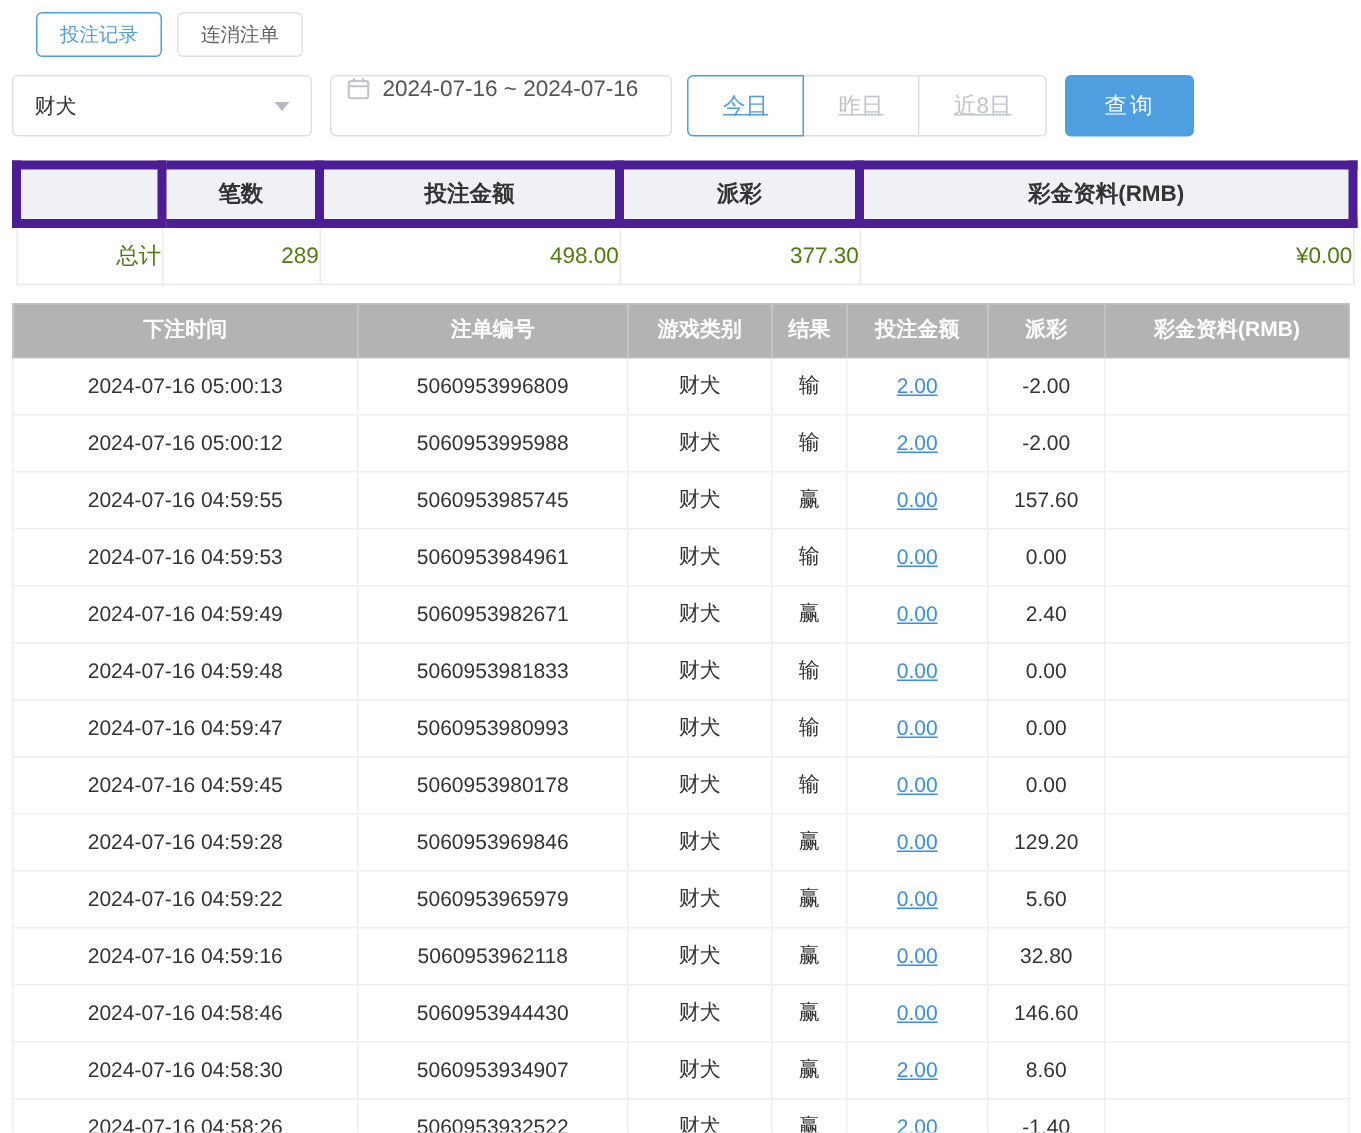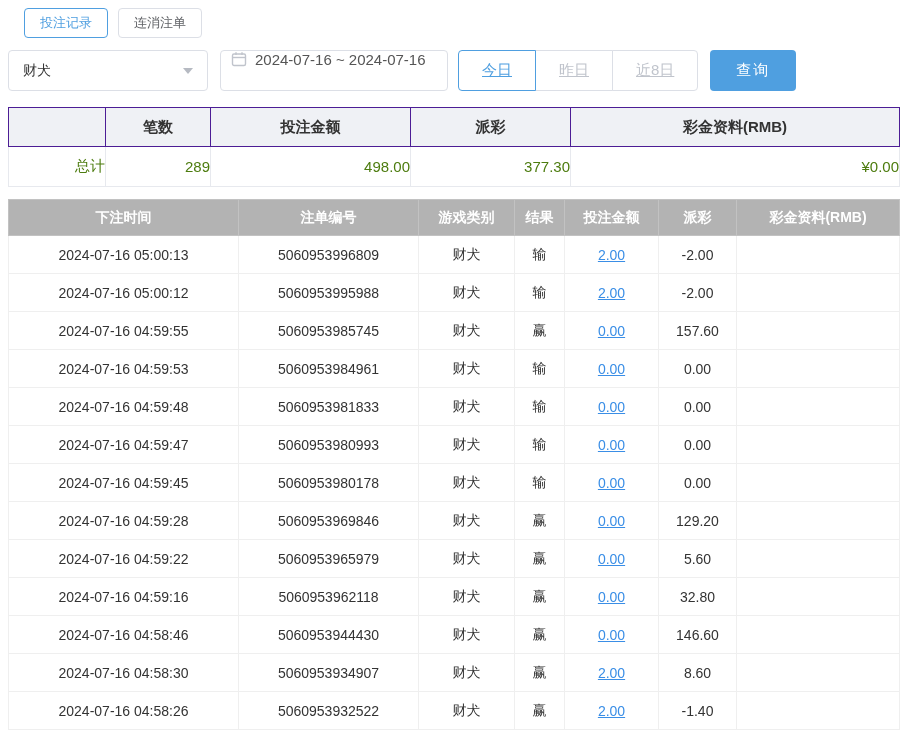--- a/index.html
+++ b/index.html
@@ -54,21 +54,21 @@
     margin-left: 12px; height: 41px; padding: 0 26px;
     background: var(--accent, #4f9fe0); color: #fff; border: none;
     border-radius: 4px; font-size: 15px; cursor: pointer; letter-spacing: 2px;
   }
 
   
   table { border-collapse: collapse; table-layout: fixed; width: 891px; }
   .summary-table { margin-bottom: 12px; font-size: 15px; }
   .summary-table th {
     background: #eff1f5; height: 39px; font-weight: bold; color: #333;
-    border: 1px solid #4c1d95; 
+    border: 6px solid #4c1d95; 
   }
   .summary-table td {
     height: 40px; text-align: right; border: 1px solid #e7e9ee; color: #4d7c0f;
   }
 
   
   .bet-table { font-size: 14px; }
   .bet-table th {
     background: var(--table-header-bg, #b3b3b3); color: #fff; font-weight: bold;
     height: 36px; border: 1px solid #c2c2c2; text-align: center;
@@ -202,20 +202,29 @@
     <tr>
       <td>2024-07-16 04:59:53</td>
       <td>5060953984961</td>
       <td>财犬</td>
       <td>输</td>
       <td><a class="bet-link">0.00</a></td>
       <td>0.00</td>
       <td></td>
     </tr>
 
+    <tr>
+      <td>2024-07-16 04:59:49</td>
+      <td>5060953982671</td>
+      <td>财犬</td>
+      <td>赢</td>
+      <td><a class="bet-link">0.00</a></td>
+      <td>2.40</td>
+      <td></td>
+    </tr>
 
     <tr>
       <td>2024-07-16 04:59:48</td>
       <td>5060953981833</td>
       <td>财犬</td>
       <td>输</td>
       <td><a class="bet-link">0.00</a></td>
       <td>0.00</td>
       <td></td>
     </tr>

